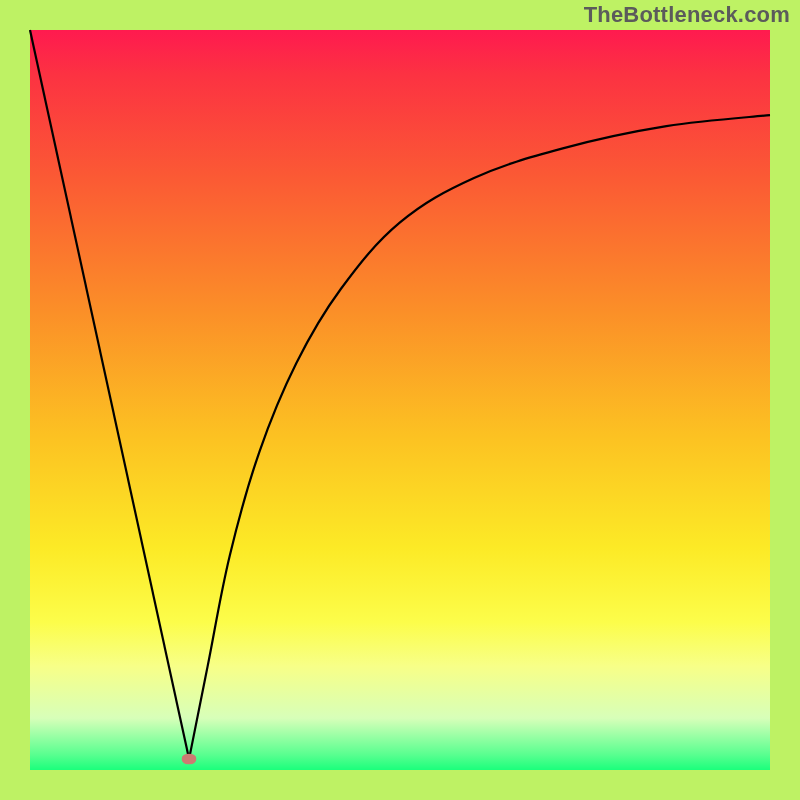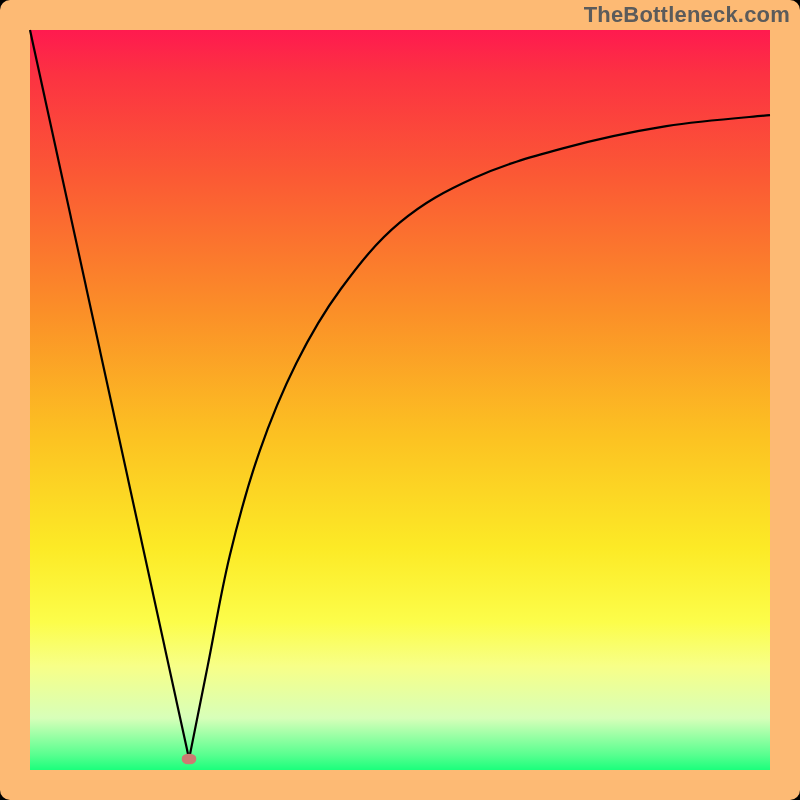--- a/index.html
+++ b/index.html
@@ -1,18 +1,18 @@
 <!DOCTYPE html>
 <html><head>
 <meta charset="utf-8">
 <style>
   * { margin: 0; padding: 0; box-sizing: border-box; }
   html, body { width: 800px; height: 800px; overflow: hidden; background: #000; }
   .outer {
-    width: 800px; height: 800px; background: #fdba74; position: relative; border-radius: 10px;
+    width: 800px; height: 800px; background: #bef264; position: relative;
   }
   .watermark {
     position: absolute; top: 2px; right: 10px;
     font-family: Arial, Helvetica, sans-serif;
     font-size: 22px; font-weight: 600;
     color: #5b5b5b;
     letter-spacing: 0.2px;
   }
   .plot-wrap {
     position: absolute; left: 30px; top: 30px;

